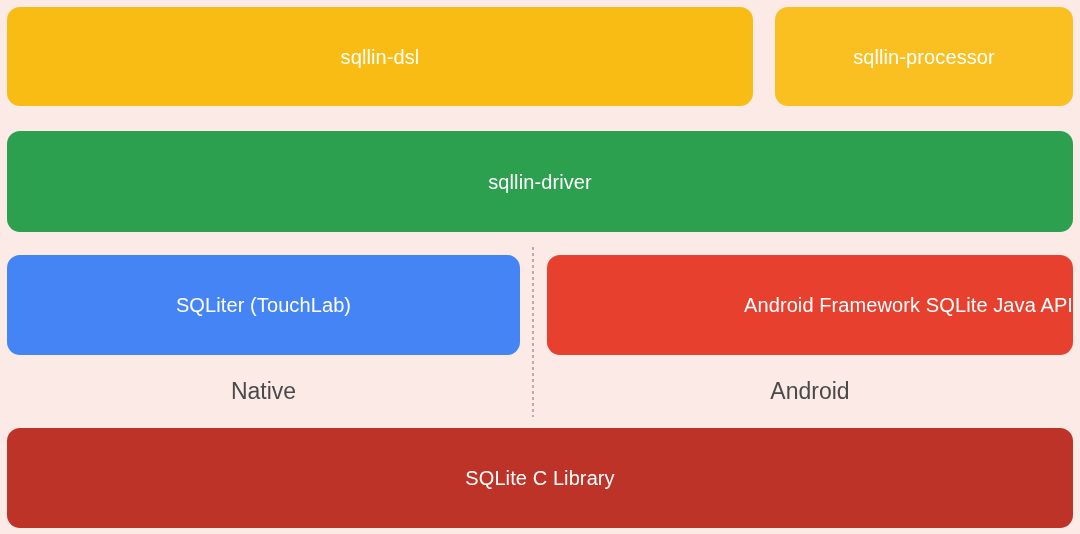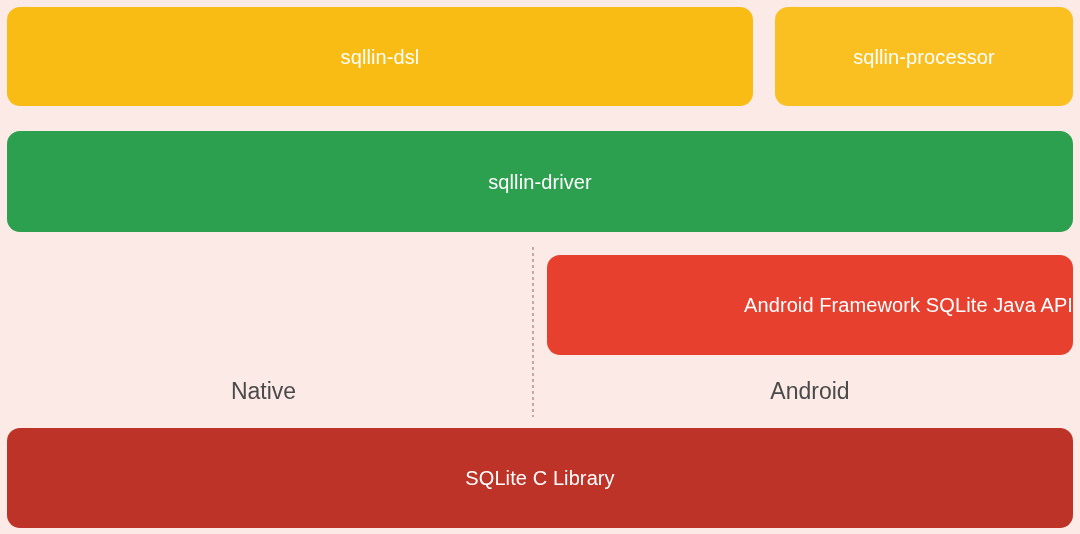--- a/index.html
+++ b/index.html
@@ -125,20 +125,23 @@
   </div>
 
   <div class="layer-box" id="box-sqllin-driver">
     <span class="box-label">sqllin-driver</span>
   </div>
 
   <div class="layer-box" id="box-sqllin-processor">
     <span class="box-label">sqllin-processor</span>
   </div>
 
+  <div class="layer-box" id="box-sqliter">
+    <span class="box-label">SQLiter (TouchLab)</span>
+  </div>
 
   <div class="layer-box" id="box-android-framework">
     <span class="box-label">Android Framework SQLite Java API</span>
   </div>
 
   <div id="platform-divider"></div>
 
   <div class="platform-label" id="platform-label-android">Android</div>
 
   <div class="platform-label" id="platform-label-native">Native</div>

